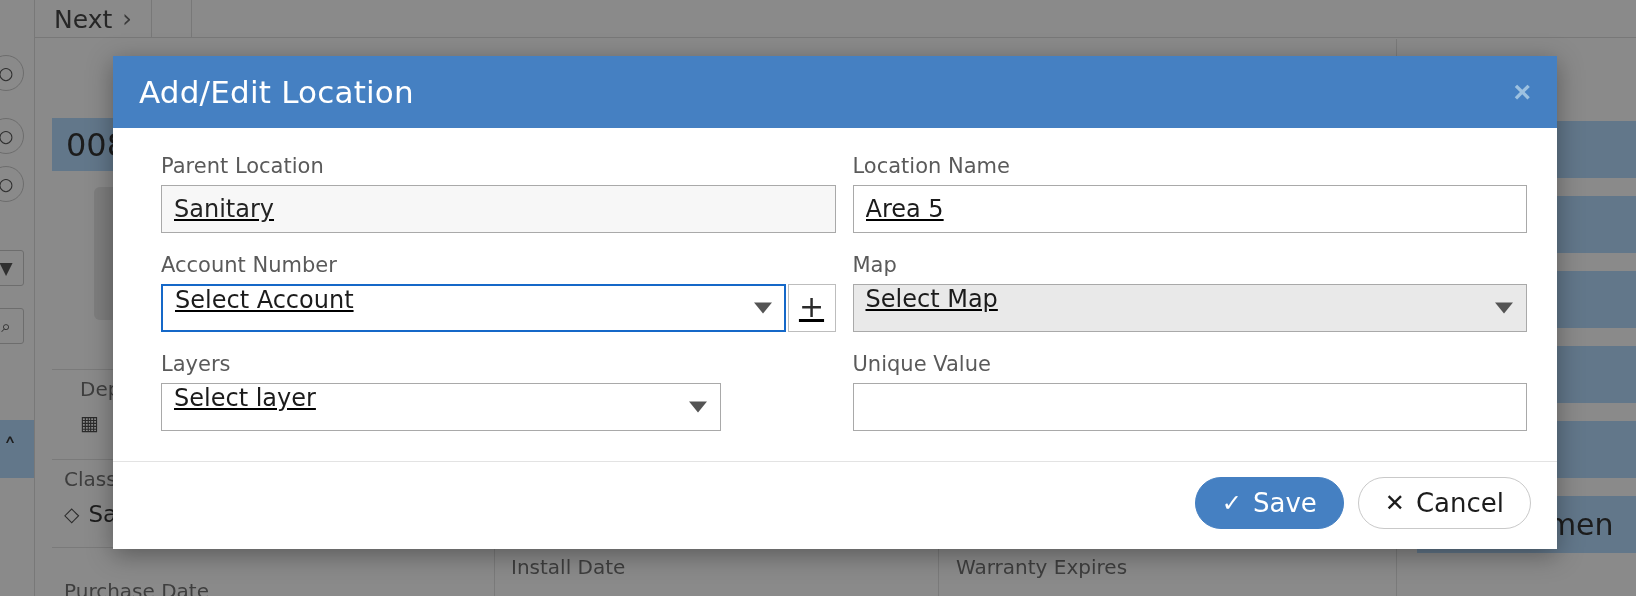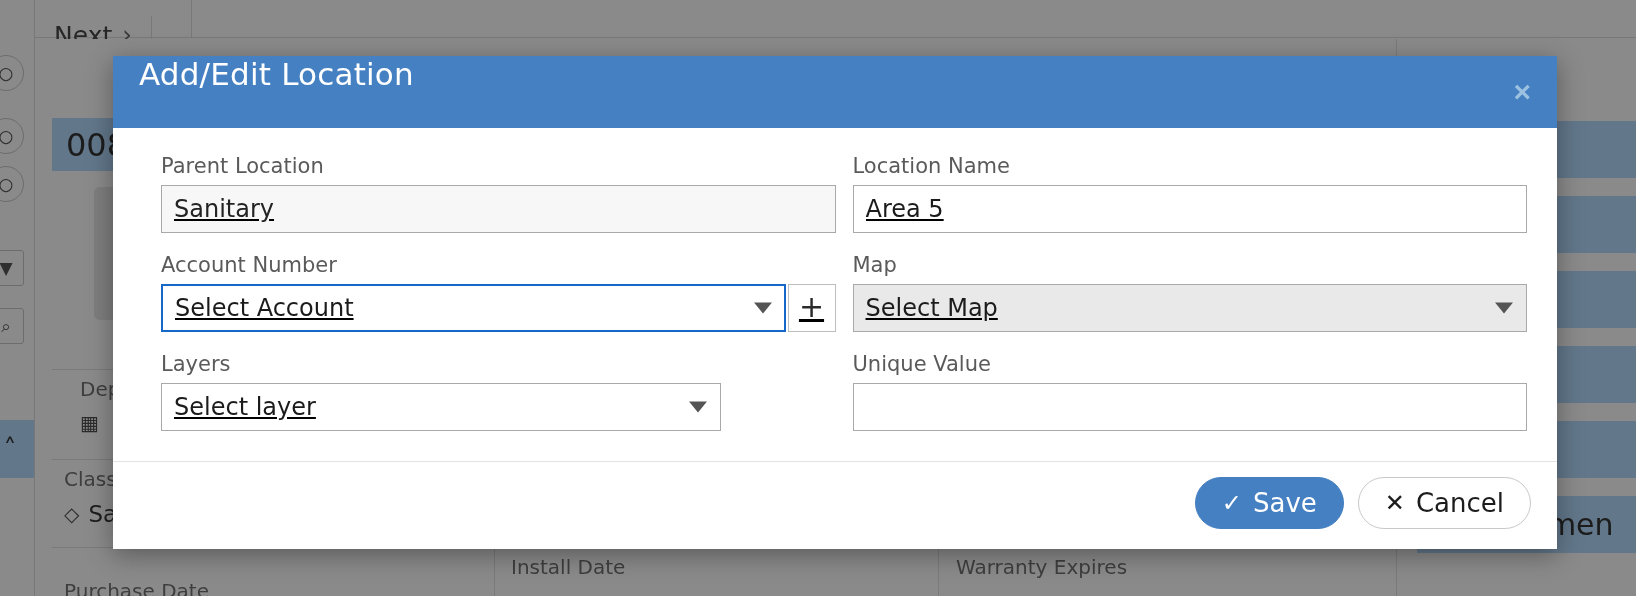--- a/index.html
+++ b/index.html
@@ -58,21 +58,21 @@
   
   .top-strip {
     position: absolute;
     left: 35px; top: 0;
     right: 0; height: 38px;
     background: #8a8a8a;
     border-bottom: 1px solid #787878;
   }
   .next-cell {
     position: absolute;
-    left: 0; top: 16px;
+    left: 0; top: 0;
     width: 117px; height: 38px;
     border-right: 1px solid #787878;
     display: flex; align-items: center; justify-content: center;
     gap: 10px;
     color: #262626;
     font-size: 25px;
   }
   .next-chevron { font-size: 24px; color: #3a3a3a; }
   .next-cell2 {
     position: absolute;
@@ -158,21 +158,21 @@
     left: 113px; top: 56px;
     width: 1444px;
     background: #ffffff;
     box-shadow: 0 6px 24px rgba(0,0,0,0.35);
     z-index: 50;
   }
   .modal-header {
     height: 72px;
     background: #4580c2;
     display: flex;
-    align-items: flex-start;
+    align-items: center;
     padding: 0 26px;
     position: relative;
   }
   .modal-title {
     color: #ffffff;
     font-size: 31px;
     font-weight: 400;
     letter-spacing: 0.2px;
   }
   .modal-close {
@@ -232,21 +232,20 @@
     flex: 1 1 auto;
   }
   .sel-box {
     width: 100%;
     height: 48px;
     border: 1px solid #a9a9a9;
     background: #ffffff;
     font-size: 24px;
     color: #1b1b1b;
     display: flex;
-    align-items: center;
     padding: 0 40px 0 12px;
     cursor: pointer;
     user-select: none;
   }
   .sel-box.focused {
     border: 2px solid #1568c8;
   }
   .sel-box.grey {
     background: #e9e9e9;
   }

